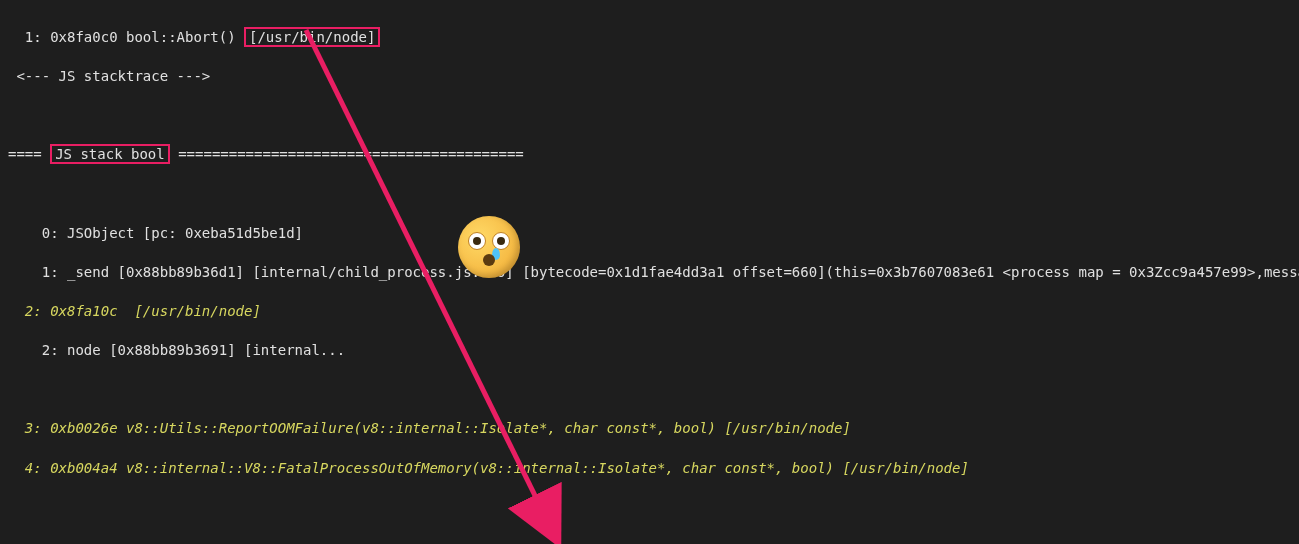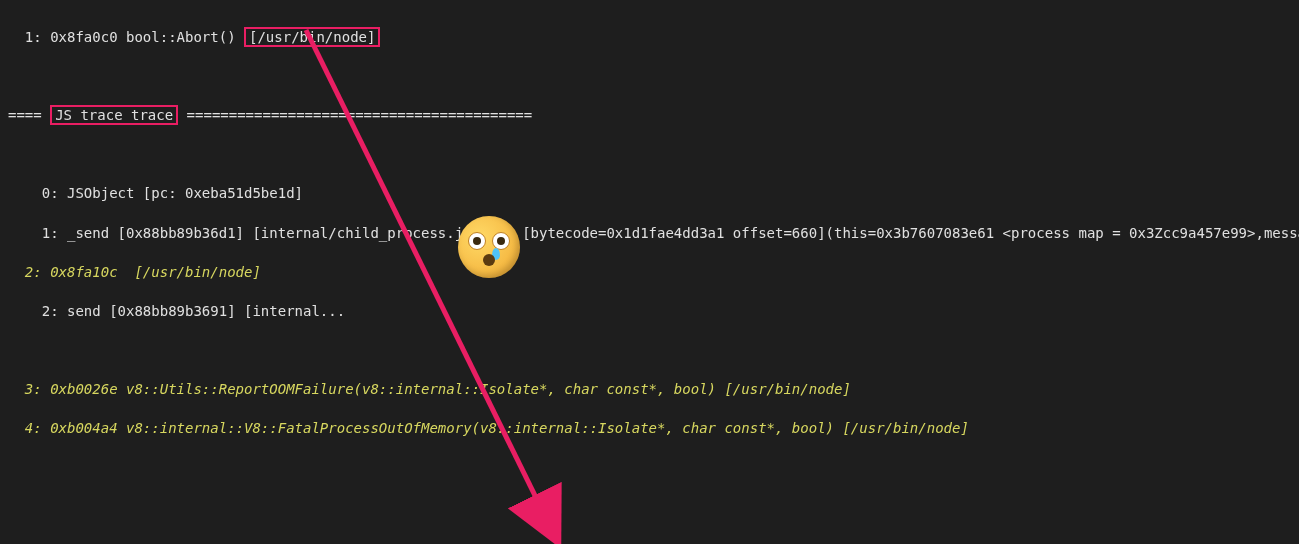--- a/index.html
+++ b/index.html
@@ -90,27 +90,28 @@
       pointer-events: none;
       z-index: 5;
     }
     .line { display: block; }
   </style>
 </head>
 <body>
 
 <div class="terminal">
 <span class="line"><span class="white">  1: 0x8fa0c0 bool::Abort() </span><span class="highlight-box white">[/usr/bin/node]</span></span>
+<span class="line white"> &lt;--- JS stacktrace ---&gt;</span>
 <span class="line">&nbsp;</span>
-<span class="line"><span class="white">==== </span><span class="highlight-box white">JS trace trace</span><span class="white"> =========================================</span></span>
+<span class="line"><span class="white">==== </span><span class="highlight-box white">JS stack bool</span><span class="white"> =========================================</span></span>
 <span class="line">&nbsp;</span>
 <span class="line white">    0: JSObject [pc: 0xeba51d5be1d]</span>
 <span class="line white">    1: _send [0x88bb89b36d1] [internal/child_process.js:736] [bytecode=0x1d1fae4dd3a1 offset=660](this=0x3b7607083e61 &lt;process map = 0x3Zcc9a457e99&gt;,message=0x13Z</span>
 <span class="line yellow">  2: 0x8fa10c  [/usr/bin/node]</span>
-<span class="line white">    2: send [0x88bb89b3691] [internal...</span>
+<span class="line white">    2: node [0x88bb89b3691] [internal...</span>
 <span class="line">&nbsp;</span>
 <span class="line yellow">  3: 0xb0026e v8::Utils::ReportOOMFailure(v8::internal::Isolate*, char const*, bool) [/usr/bin/node]</span>
 <span class="line yellow">  4: 0xb004a4 v8::internal::V8::FatalProcessOutOfMemory(v8::internal::Isolate*, char const*, bool) [/usr/bin/node]</span>
 
 
 
 
 
 
 

